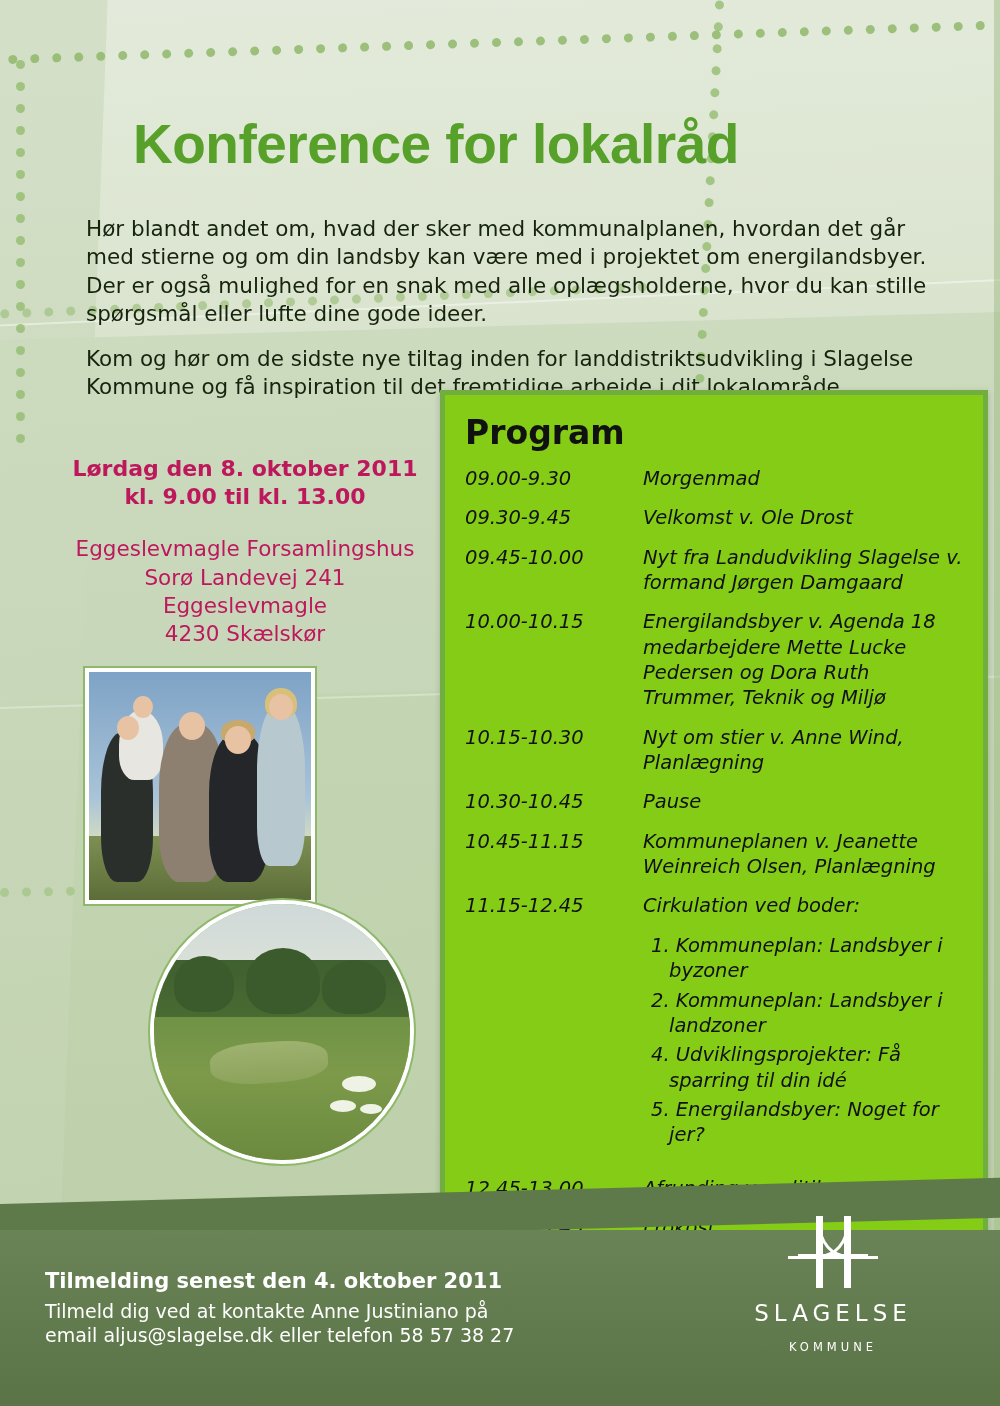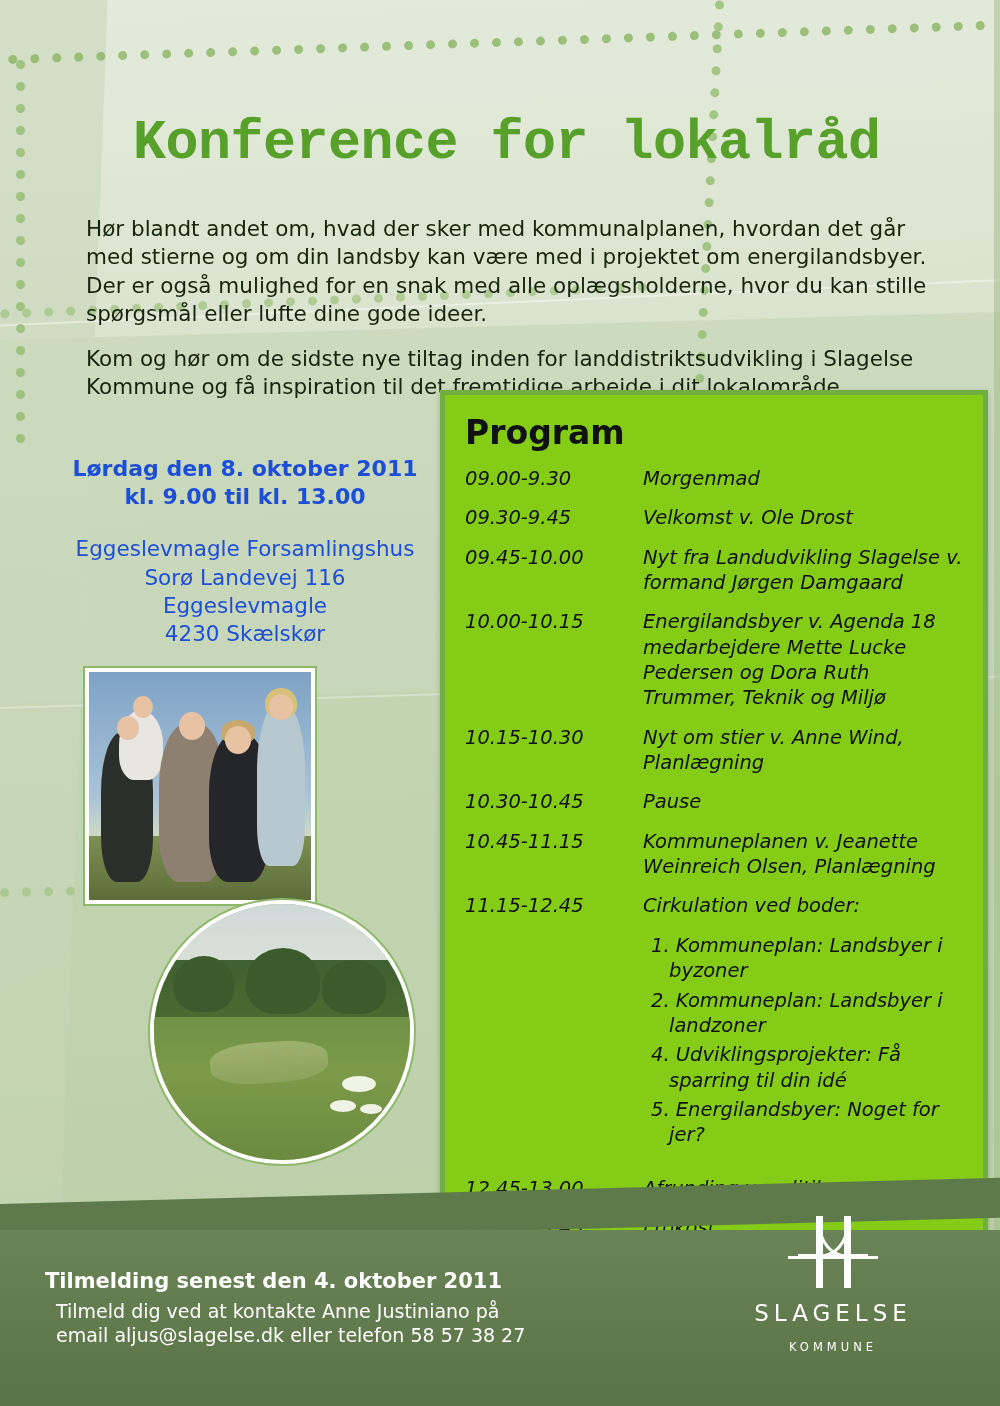--- a/index.html
+++ b/index.html
@@ -66,32 +66,32 @@
   }
 
   
   .page-edge{position:absolute;right:0;top:0;width:6px;height:1406px;background:#9fbc86;opacity:.5;}
 
   
   .title{
     position:absolute;left:133px;top:112px;
     font-size:55px;font-weight:bold;color:#57a12b;
     letter-spacing:-.5px;
-    font-family:Liberation Mono, monospace;
+    font-family:Liberation Sans, sans-serif;
   }
 
   .intro{
     position:absolute;left:86px;top:215px;width:860px;
     color:#17240d;font-size:21.5px;line-height:1.32;
   }
   .intro p{margin:0 0 16px 0;}
 
   .event-block{
     position:absolute;left:60px;top:455px;width:370px;text-align:center;
-    color:#1d4ed8;
+    color:#be185d;
   }
   .event-date{font-size:22px;font-weight:bold;line-height:1.28;}
   .venue{margin-top:24px;font-size:21.5px;line-height:1.32;}
 
   
   .photo-family{
     position:absolute;left:85px;top:668px;width:222px;height:228px;
     border:4px solid #ffffff;box-shadow:0 0 0 2px #8fb96a;
     overflow:hidden;background:#6d8fb5;
   }
@@ -143,21 +143,21 @@
   .prog-desc{flex:1;font-style:italic;font-size:19.5px;color:#111;line-height:1.3;}
   .prog-sublist{margin:14px 0 14px 8px;padding:0;list-style:none;}
   .prog-sublist li{
     font-style:italic;font-size:19.5px;line-height:1.3;color:#111;
     margin:0 0 4px 18px;text-indent:-18px;padding-left:0;
   }
 
   
   .footer-txt{position:absolute;left:45px;bottom:58px;color:#ffffff;}
   .f-head{font-size:21px;font-weight:bold;margin-bottom:6px;}
-  .f-line{font-size:19px;line-height:1.3;margin-left:11px;}
+  .f-line{font-size:19px;line-height:1.3;}
 
   .logo{position:absolute;right:72px;bottom:52px;width:190px;text-align:center;color:#fff;}
   .logo-mark{height:84px;position:relative;margin:0 auto 6px auto;width:150px;}
   .logo-name{font-size:23px;letter-spacing:5px;font-weight:normal;}
   .logo-sub{font-size:11.5px;letter-spacing:4px;margin-top:14px;}
 </style>
 </head>
 <body>
 
 <div class="bg-root">
@@ -319,21 +319,21 @@
   <p>Kom og hør om de sidste nye tiltag inden for landdistriktsudvikling i Slagelse Kommune og få inspiration til det fremtidige arbejde i dit lokalområde.</p>
 </div>
 
 <div class="event-block">
   <div class="event-date">
     <div>Lørdag den 8. oktober 2011</div>
     <div>kl. 9.00 til kl. 13.00</div>
   </div>
   <div class="venue">
     <div>Eggeslevmagle Forsamlingshus</div>
-    <div>Sorø Landevej 116</div>
+    <div>Sorø Landevej 241</div>
     <div>Eggeslevmagle</div>
     <div>4230 Skælskør</div>
   </div>
 </div>
 
 <div class="photo-family">
   <div class="pf-sky"></div>
   <div class="pf-ground"></div>
   <div class="pf-fig pf1"></div>
   <div class="pf-fig pf2"></div>

